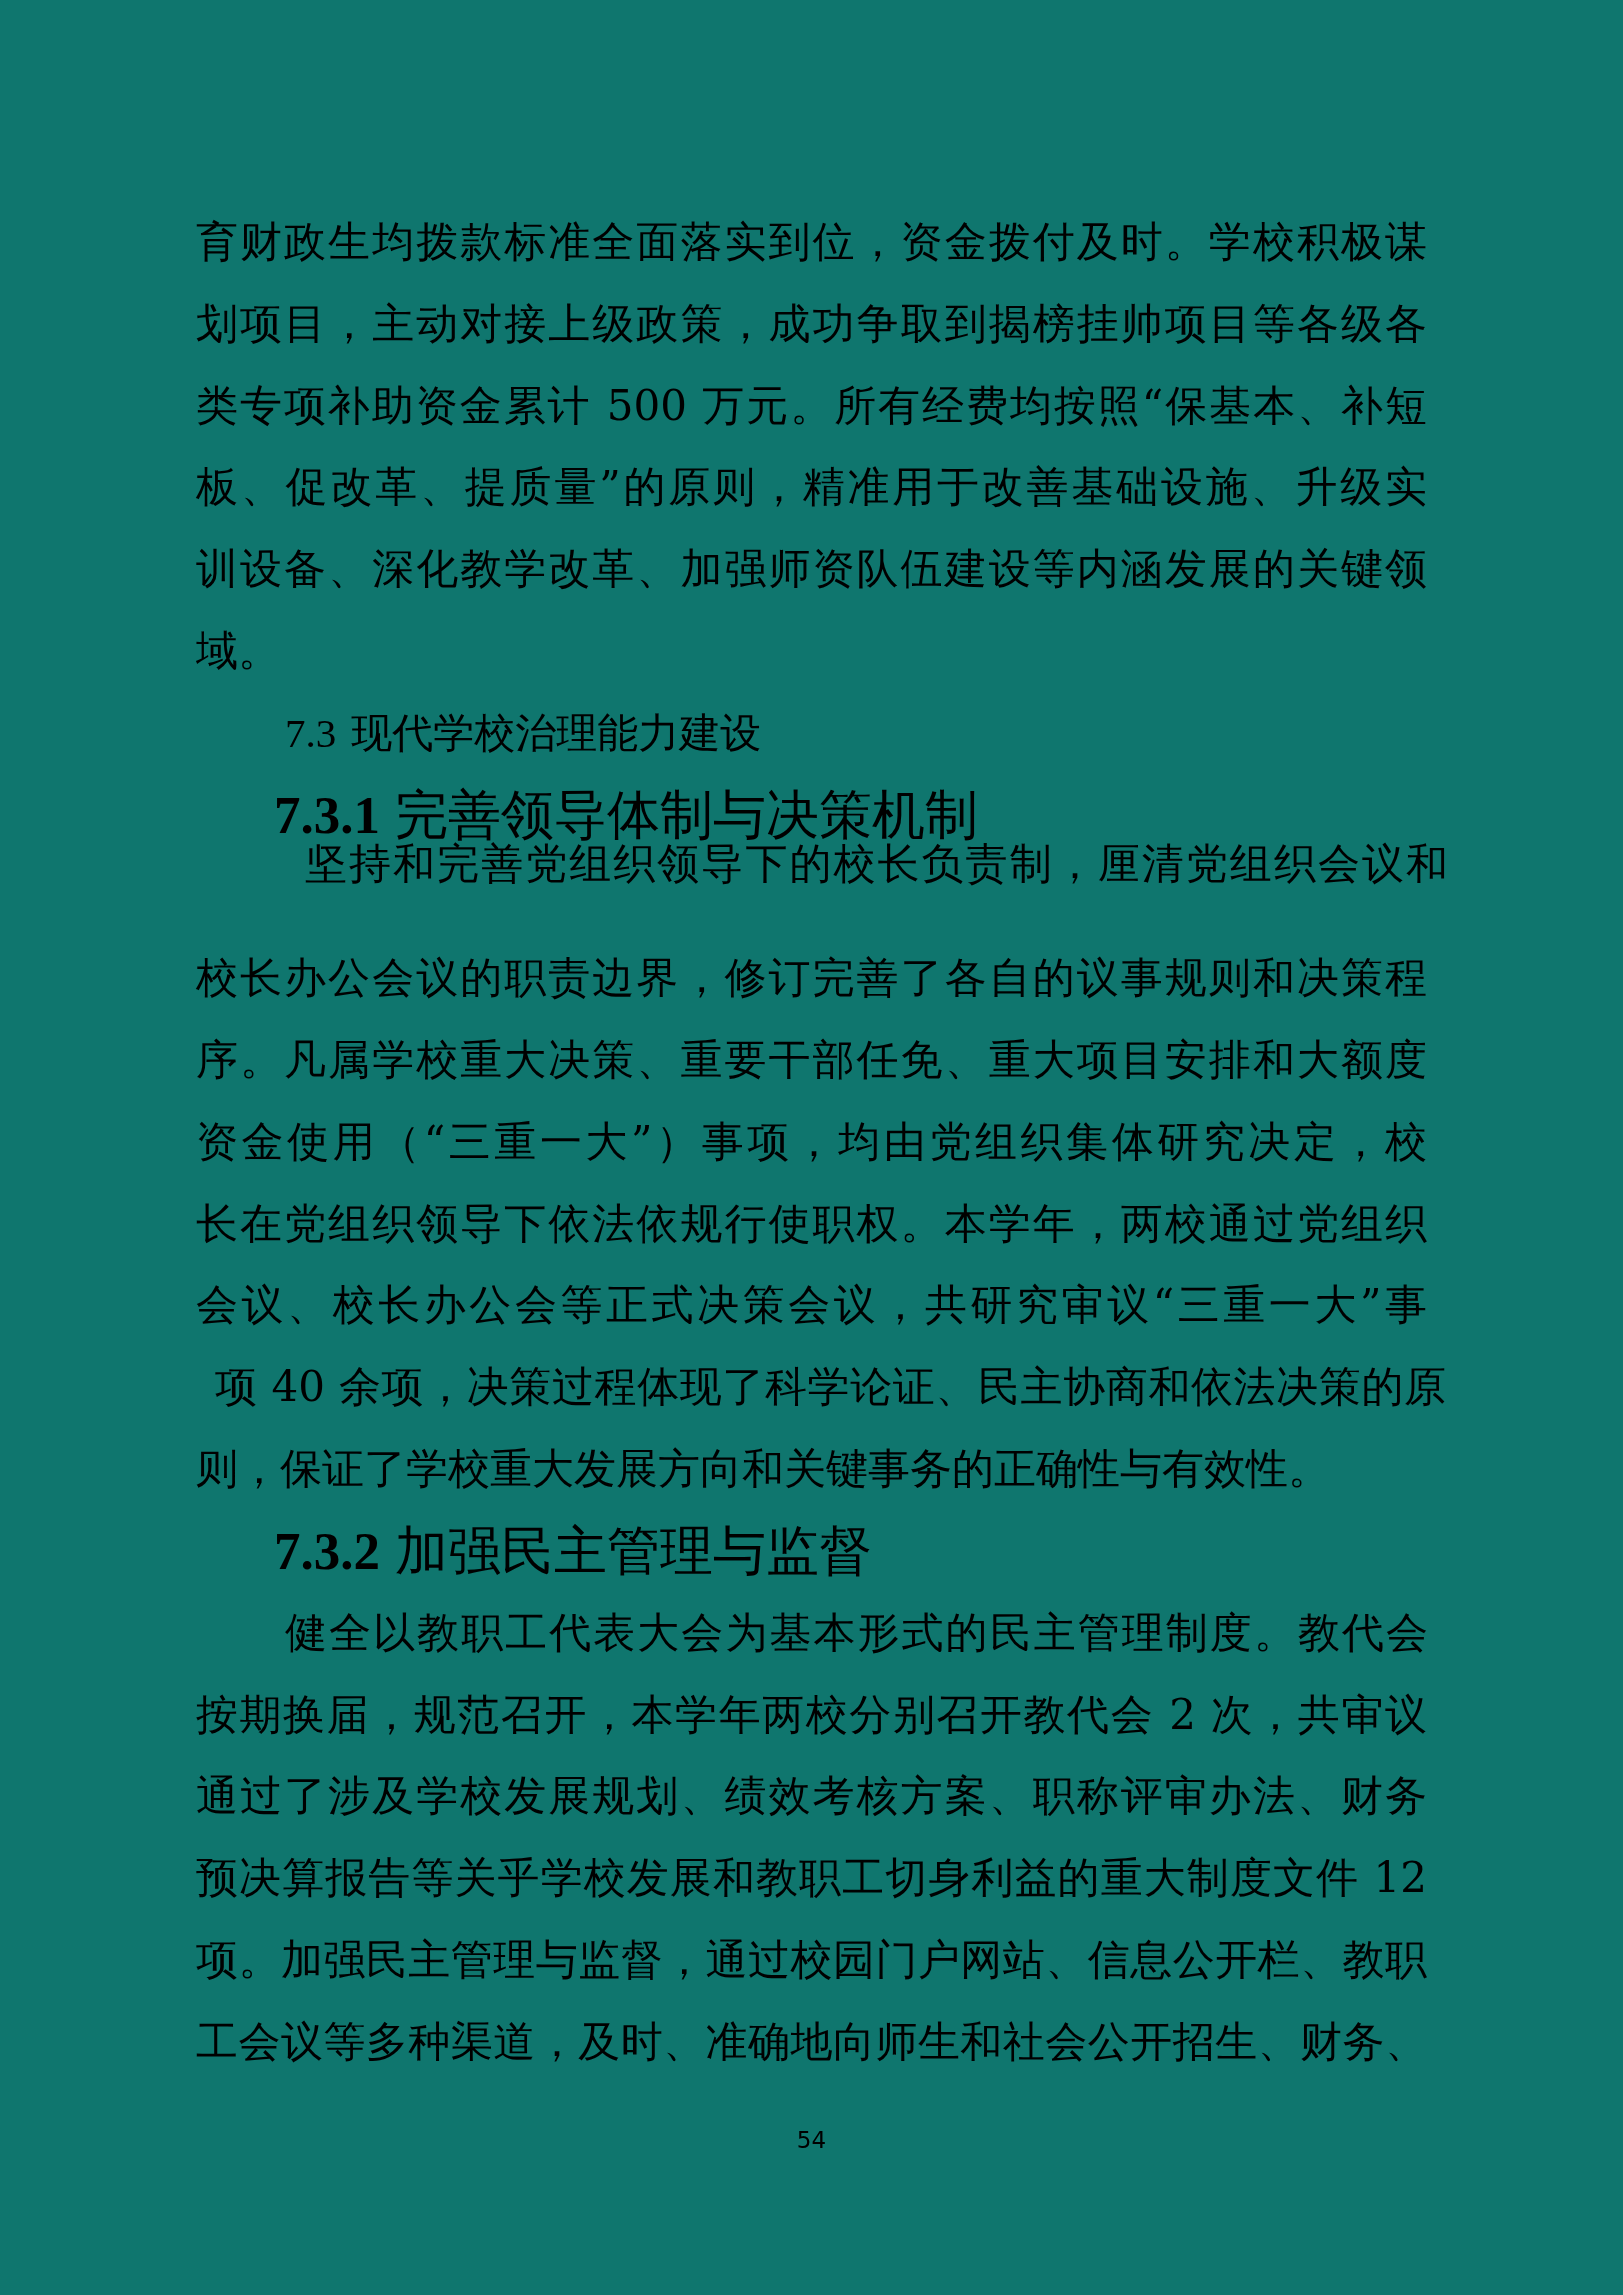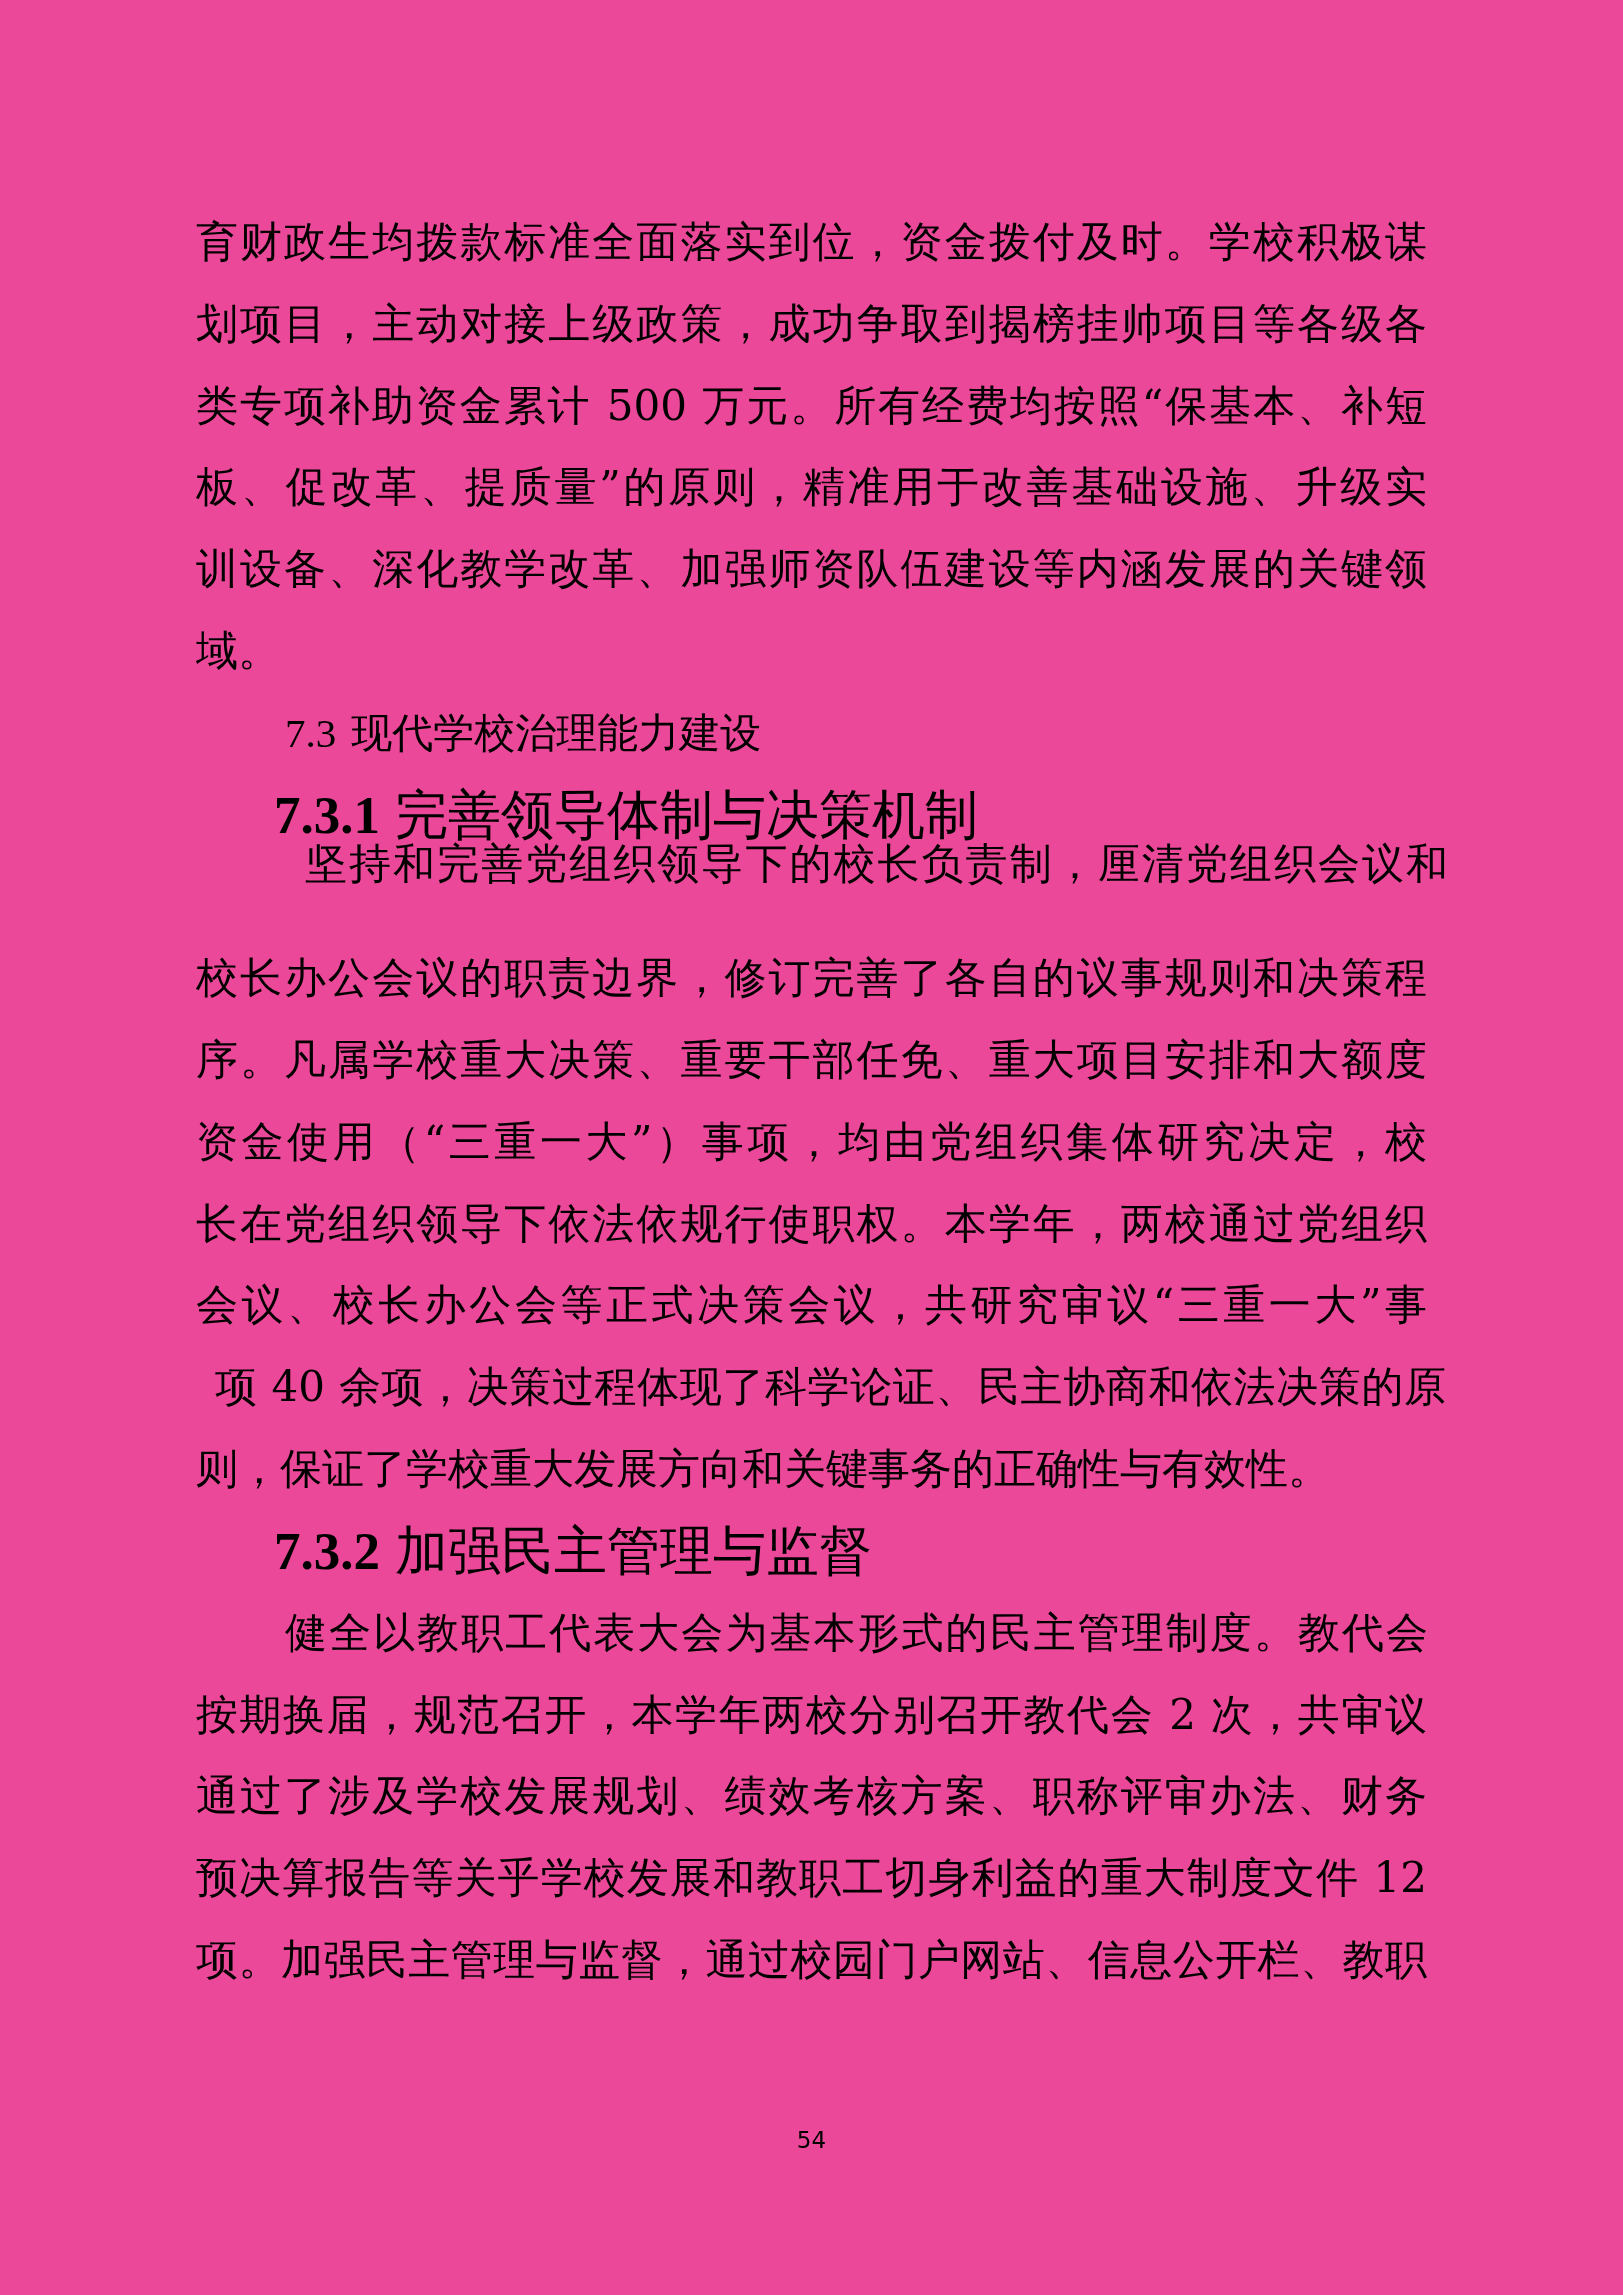--- a/index.html
+++ b/index.html
@@ -1,18 +1,18 @@
 <!DOCTYPE html>
 <html style="font-size:11px"><head>
 <meta charset="utf-8">
 <style>
   html, body { margin: 0; padding: 0; background: #ffffff; }
   body { width: 1623px; height: 2295px; position: relative; overflow: hidden;
          font-family: "DejaVu Serif", "Liberation Serif", serif; color: #000; }
-  .page { position: absolute; left: 0; top: 0; width: 1623px; height: 2295px; background: #ec4899; }
+  .page { position: absolute; left: 0; top: 0; width: 1623px; height: 2295px; background: #0f766e; }
   .line { position: absolute; left: 196px; width: 1231px; height: 68px;
           font-size: 42px; line-height: 68px; white-space: nowrap;
           text-align: justify; text-align-last: justify; letter-spacing: 0; }
   .line.last { text-align-last: left; }
   .indent { left: 285px; width: 1143px; }
   .h2 { position: absolute; left: 285px; font-size: 41px; line-height: 68px; white-space: nowrap; }
   .h3 { position: absolute; left: 274px; font-size: 53px; line-height: 68px; white-space: nowrap; }
   .h3 .num { font-family: "Liberation Serif", serif; font-weight: bold; margin-right: 15px; }
   .h2 .num { font-family: "Liberation Serif", serif; margin-right: 15px; }
   .h3 .title { font-family: "DejaVu Sans", sans-serif; font-weight: normal; }
@@ -50,16 +50,17 @@
 
   <div class="h3" style="top:1517px;">
     <span class="num">7.3.2</span><span class="title">加强民主管理与监督</span>
   </div>
 
   <div class="line indent" style="top:1599px;">健全以教职工代表大会为基本形式的民主管理制度。教代会</div>
   <div class="line" style="top:1681px;">按期换届，规范召开，本学年两校分别召开教代会 2 次，共审议</div>
   <div class="line" style="top:1762px;">通过了涉及学校发展规划、绩效考核方案、职称评审办法、财务</div>
   <div class="line" style="top:1844px;">预决算报告等关乎学校发展和教职工切身利益的重大制度文件 12</div>
   <div class="line" style="top:1926px;">项。加强民主管理与监督，通过校园门户网站、信息公开栏、教职</div>
+  <div class="line" style="top:2008px;">工会议等多种渠道，及时、准确地向师生和社会公开招生、财务、</div>
 
   <div class="page-num">54</div>
 </div>
 
 
 </body></html>

